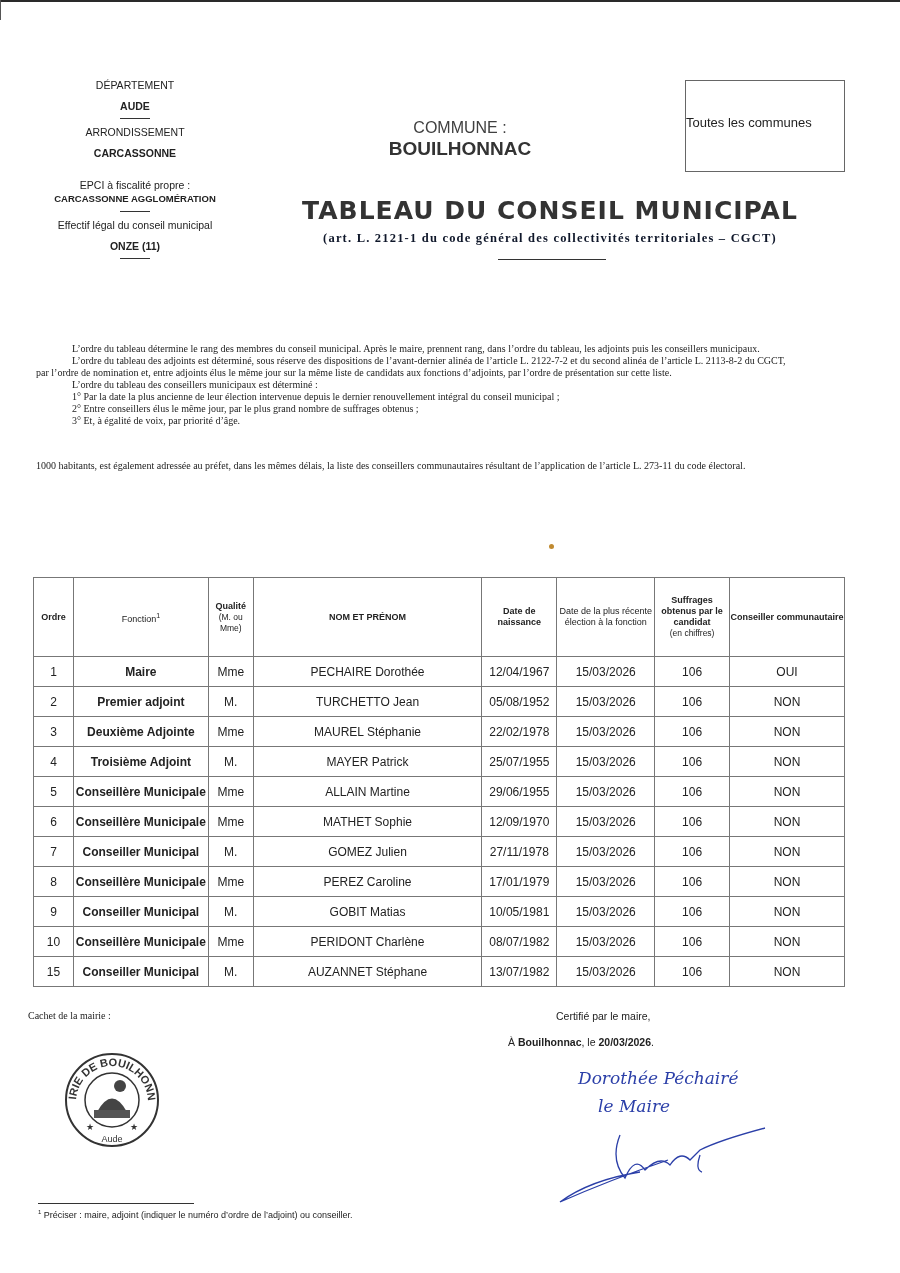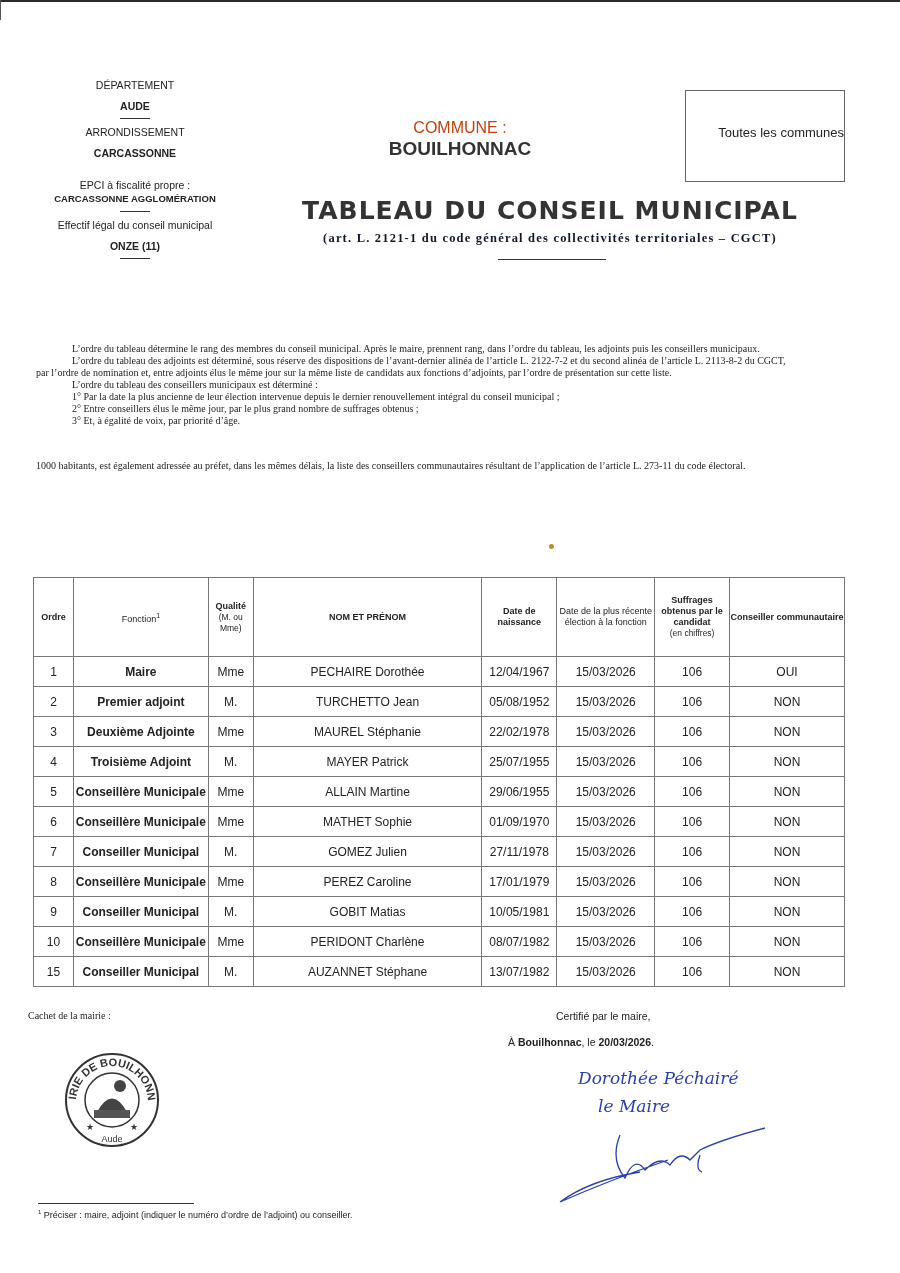--- a/index.html
+++ b/index.html
@@ -8,24 +8,24 @@
   .leftedge { position: absolute; left: 0; top: 0; width: 1px; height: 20px; background: #555; }
 
   
   .admin { position: absolute; left: 30px; top: 78px; width: 210px; text-align: center; font-family: "Liberation Sans", sans-serif; color: #222; }
   .admin .lbl { font-size: 10.5px; line-height: 14px; }
   .admin .val { font-size: 10.5px; font-weight: bold; line-height: 14px; }
   .admin .val.small { font-size: 9.5px; }
   .admin .rule { width: 30px; height: 1px; background: #333; margin: 5px auto 6px auto; }
 
   .commune { position: absolute; left: 360px; top: 118px; width: 200px; text-align: center; font-family: "Liberation Sans", sans-serif; }
-  .commune .c1 { font-size: 16px; color: #c2410c; line-height: 19px; }
+  .commune .c1 { font-size: 16px; color: #404040; line-height: 19px; }
   .commune .c2 { font-size: 19px; font-weight: bold; color: #333; line-height: 24px; }
 
-  .allbox { position: absolute; left: 685px; top: 80px; width: 160px; height: 92px; border: 1px solid #666; box-sizing: border-box; font-family: "Liberation Sans", sans-serif; font-size: 13px; text-align: right; padding-top: 34px; color: #222; margin-top: 10px; }
+  .allbox { position: absolute; left: 685px; top: 80px; width: 160px; height: 92px; border: 1px solid #666; box-sizing: border-box; font-family: "Liberation Sans", sans-serif; font-size: 13px; text-align: left; padding-top: 34px; color: #222; }
 
   .title { position: absolute; left: 250px; top: 196px; width: 600px; text-align: center; font-family: "DejaVu Sans", sans-serif; font-weight: bold; font-size: 25px; letter-spacing: 1px; color: #333; }
   .subtitle { position: absolute; left: 250px; top: 231px; width: 600px; text-align: center; font-family: "Liberation Serif", serif; font-weight: bold; font-size: 12.5px; letter-spacing: 1.2px; color: #0f172a; }
   .titlerule { position: absolute; left: 498px; top: 259px; width: 108px; height: 1px; background: #333; }
 
   .para { position: absolute; left: 36px; width: 815px; font-family: "Liberation Serif", serif; font-size: 10px; line-height: 12px; color: #222; }
   .para p { margin: 0; }
   .ind { text-indent: 36px; }
   .li { padding-left: 36px; }
 
@@ -167,21 +167,21 @@
         <td>29/06/1955</td>
         <td>15/03/2026</td>
         <td>106</td>
         <td>NON</td>
       </tr>
       <tr>
         <td>6</td>
         <td class="fn">Conseillère Municipale</td>
         <td>Mme</td>
         <td>MATHET Sophie</td>
-        <td>01/09/1970</td>
+        <td>12/09/1970</td>
         <td>15/03/2026</td>
         <td>106</td>
         <td>NON</td>
       </tr>
       <tr>
         <td>7</td>
         <td class="fn">Conseiller Municipal</td>
         <td>M.</td>
         <td>GOMEZ Julien</td>
         <td>27/11/1978</td>

